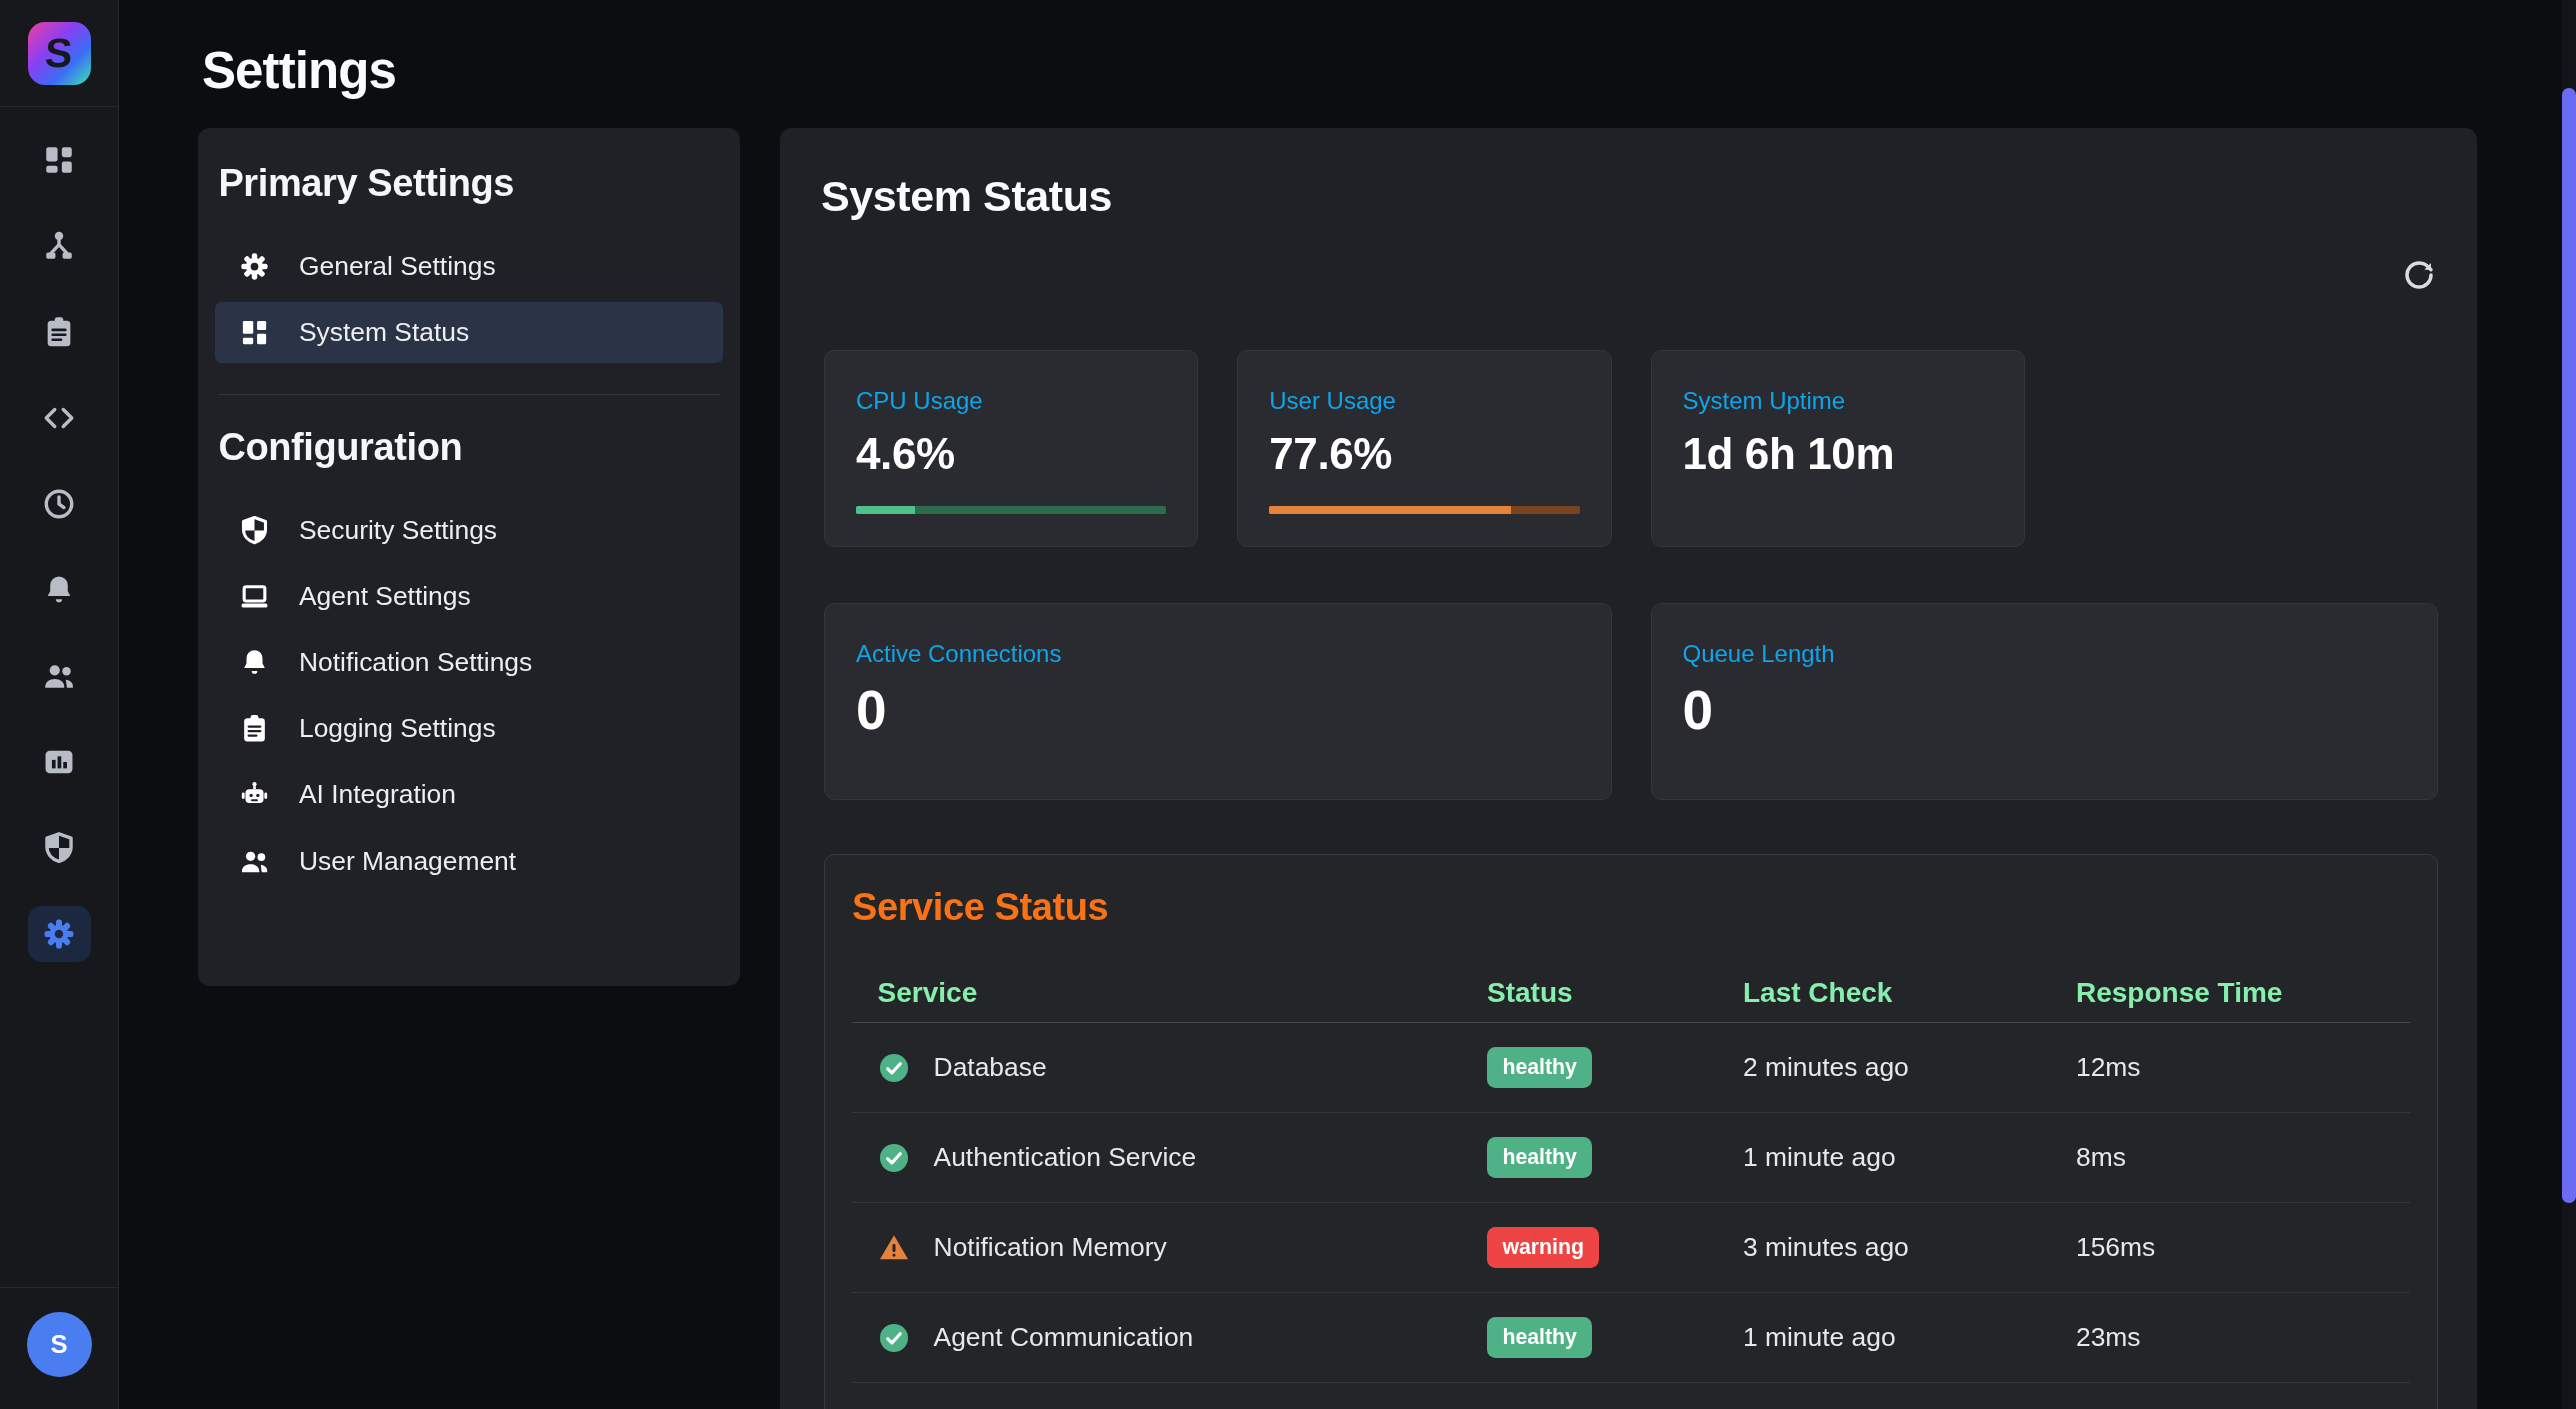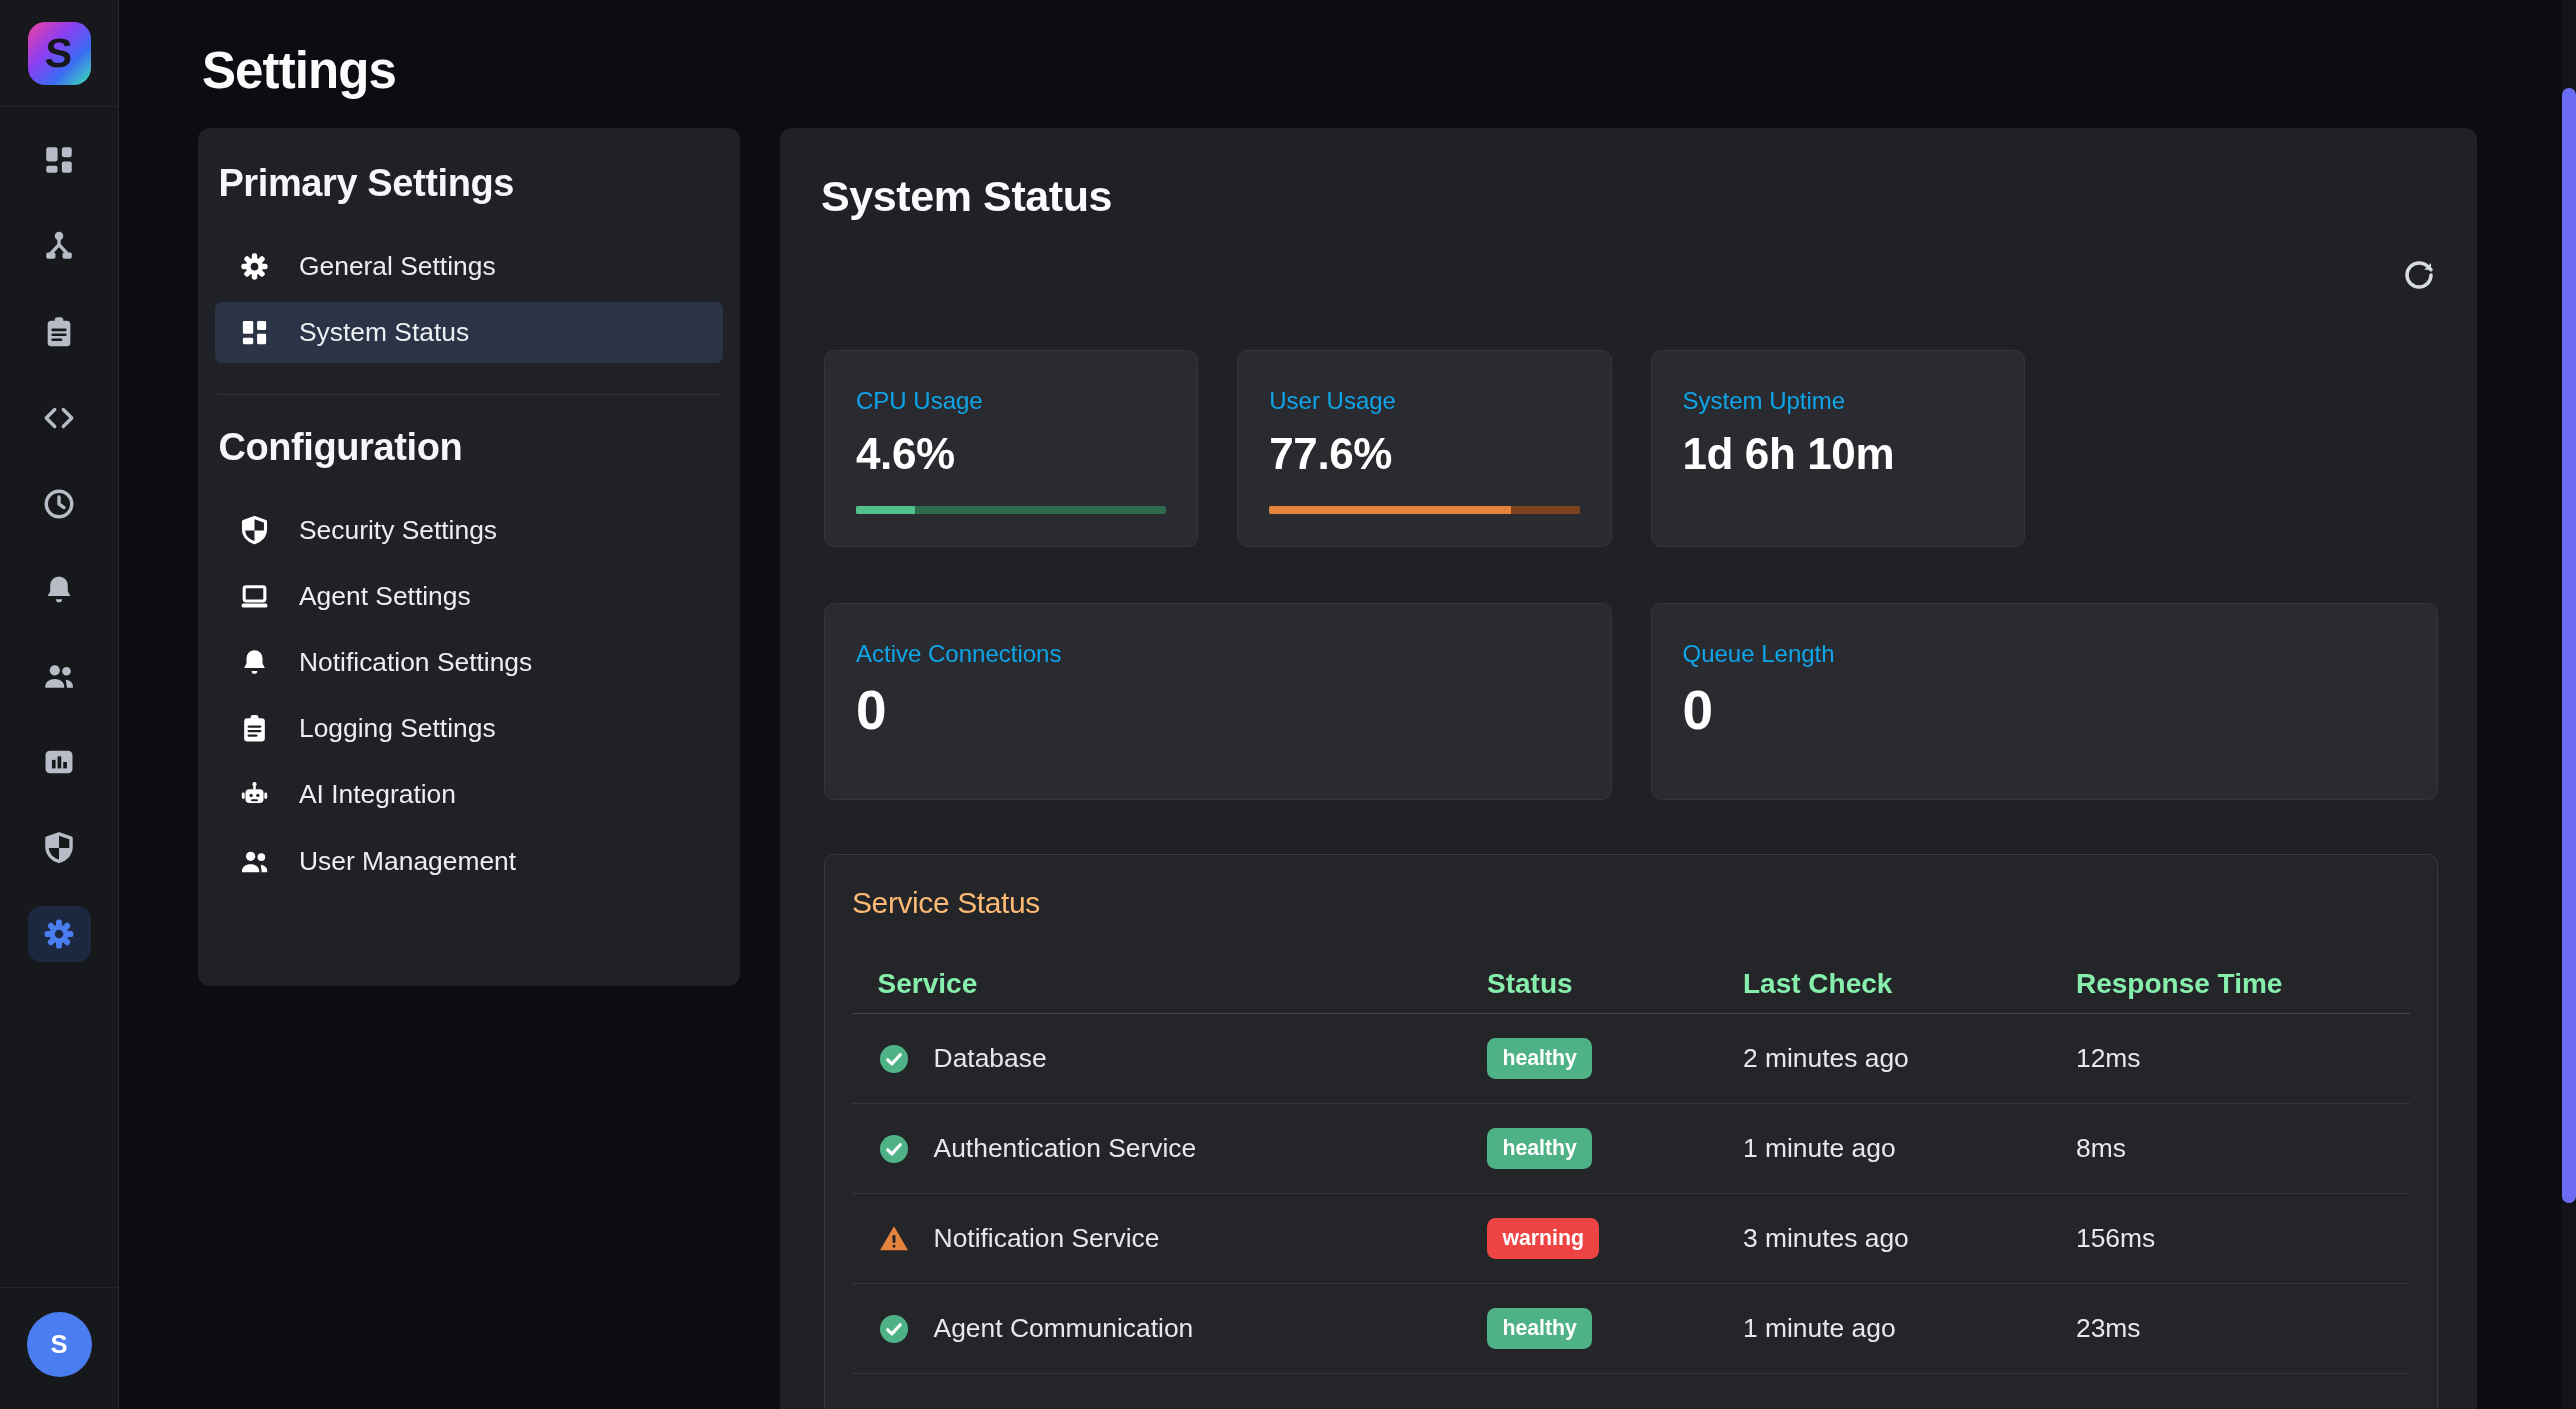--- a/index.html
+++ b/index.html
@@ -82,21 +82,21 @@
   .card .value { font-size:44px; font-weight:700; color:#ffffff; margin-top:13.6px; letter-spacing:-0.4px; }
   .card .value.big { font-size:55px; margin-top:10.2px; }
   .bar-track { margin-top:27px; height:8.5px; width:100%; background:#2c6b4e; overflow:hidden; border-radius:1.7px; }
   .bar-fill { height:100%; background:#52c08a; }
 
   
   .service-panel {
     position:absolute; left:44px; right:39px; top:726px; height:631px;
     background:#242529; border:0.9px solid #3a3b41; border-radius:10.2px; padding:31px 27px;
   }
-  .service-panel h3 { font-size:30px; font-weight:400; color:#fdba74; letter-spacing:-0.4px; }
+  .service-panel h3 { font-size:38px; font-weight:700; color:#f97316; letter-spacing:-0.4px; }
   .svc-table { margin-top:34px; }
   .svc-head {
     display:grid; grid-template-columns:635px 256px 333px 1fr; align-items:center;
     height:60px; border-bottom:0.9px solid #45464c;
   }
   .svc-head > div { font-size:28px; font-weight:700; color:#86efac; }
   .svc-row {
     display:grid; grid-template-columns:635px 256px 333px 1fr; align-items:center;
     height:90px; border-bottom:0.9px solid #35363c; font-size:26.4px; color:#e6e8ec;
   }
@@ -381,21 +381,21 @@
             <div>8ms</div>
           </div>
 
           <div class="svc-row">
             <div class="cell-first">
               <svg viewBox="0 0 24 24">
                   <path d="M12 2.5 22.5 20.5H1.5z" fill="#e5823c"></path>
                   <rect x="10.9" y="9" width="2.2" height="6" rx="1" fill="#242529"></rect>
                   <rect x="10.9" y="16.3" width="2.2" height="2.2" rx="1" fill="#242529"></rect>
                 </svg>
-              <span>Notification Service</span>
+              <span>Notification Memory</span>
             </div>
             <div><span class="badge" style="background: #ef4444;">warning</span></div>
             <div>3 minutes ago</div>
             <div>156ms</div>
           </div>
 
           <div class="svc-row">
             <div class="cell-first">
               <svg viewBox="0 0 24 24">
                   <circle cx="12" cy="12" r="10.5" fill="#4fb286"></circle>

